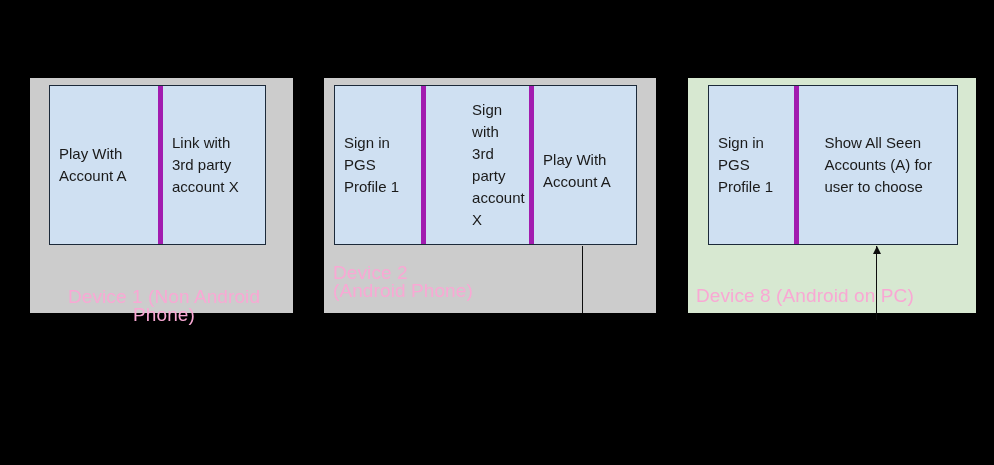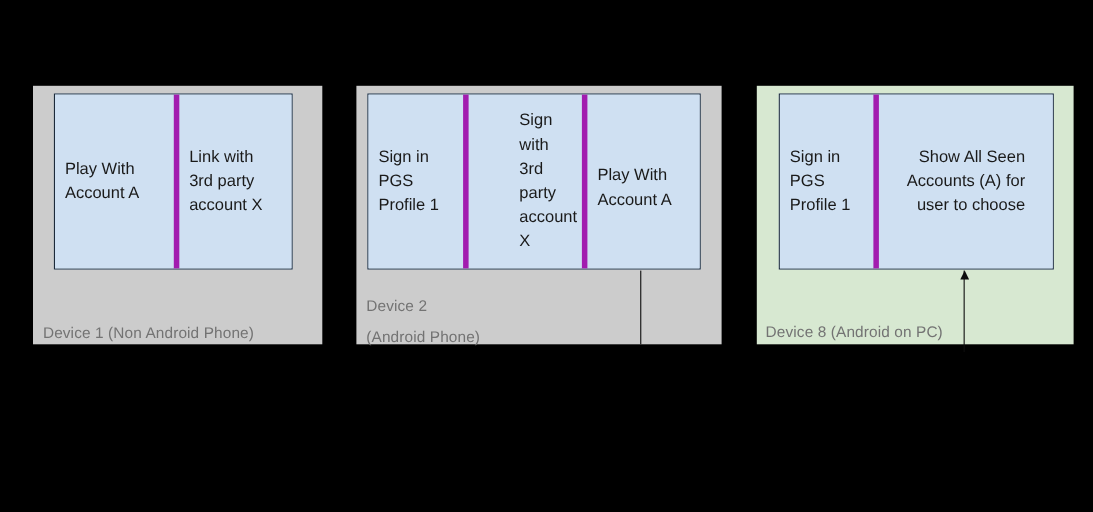--- a/index.html
+++ b/index.html
@@ -21,23 +21,23 @@
     width: 878px;
     height: 465px;
     background: #000000;
   }
   .device-group {
     position: absolute;
     box-sizing: border-box;
   }
   .device-label {
     position: absolute;
-    font-size: 14px;
-    line-height: 28px;
-    color: #737373;
+    font-size: 19px;
+    line-height: 18px;
+    color: #f9a8d4;
     white-space: pre-line;
     letter-spacing: 0.1px;
   }
   .box-row {
     position: absolute;
     display: flex;
     box-sizing: border-box;
     border: 1px solid #1c2a3a;
     background: #cfe0f2;
   }
@@ -51,21 +51,21 @@
     color: #1a1a1a;
     padding: 0 9px;
     white-space: pre-line;
     position: relative;
   }
   .step-box + .step-box {
     border-left: 5px solid #a21caf;
   }
   .step-box.align-center {
     justify-content: center;
-    text-align: right;
+    text-align: left;
     padding: 0 6px;
   }
   .step-box.align-left {
     justify-content: flex-start;
     text-align: left;
   }
   .connector-line {
     position: absolute;
     background: #0d0d0d;
     width: 1px;
@@ -101,21 +101,21 @@
   </div>
 
   <div class="box-row" style="left:33px; top:85px; width:217px; height:160px;">
     <div class="step-box align-left" style="width:109px;">Play With
 Account A</div>
     <div class="step-box align-left" style="width:108px;">Link with
 3rd party
 account X</div>
   </div>
 
-  <div class="device-label" style="left:23px; top:288px; width:250px;">Device 1 (Non Android Phone)</div>
+  <div class="device-label" style="left:23px; top:288px; width:250px;text-align:center;">Device 1 (Non Android Phone)</div>
 
   <div class="device-group" style="left:308px; top:78px; width:332px; height:235px; background:#cccccc;">
   </div>
 
   <div class="box-row" style="left:318px; top:85px; width:303px; height:160px;">
     <div class="step-box align-left" style="width:87px;">Sign in
 PGS
 Profile 1</div>
     <div class="step-box align-left" style="width:108px;padding-left:46px;">Sign with
 3rd party

